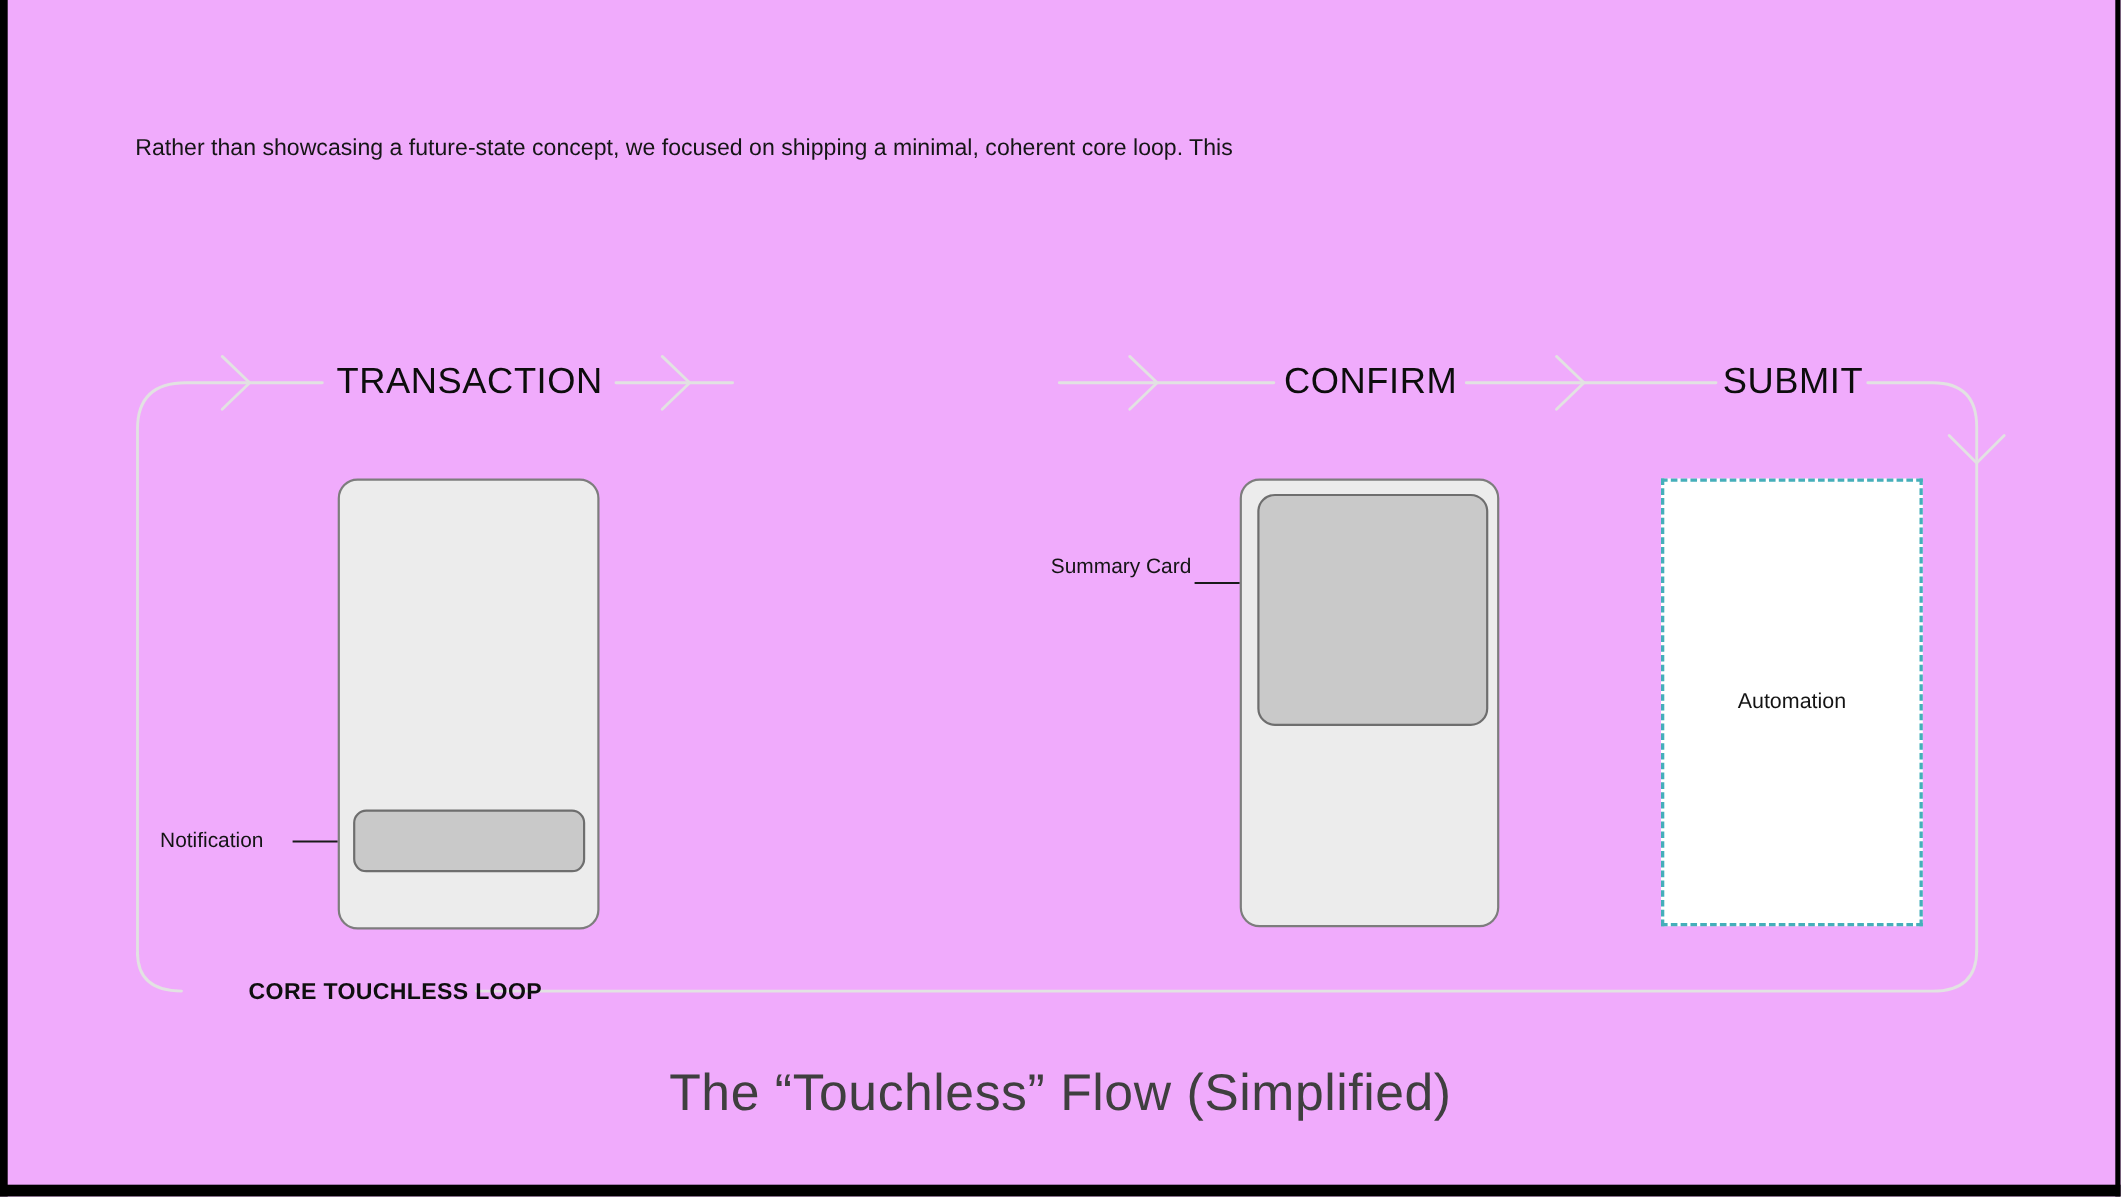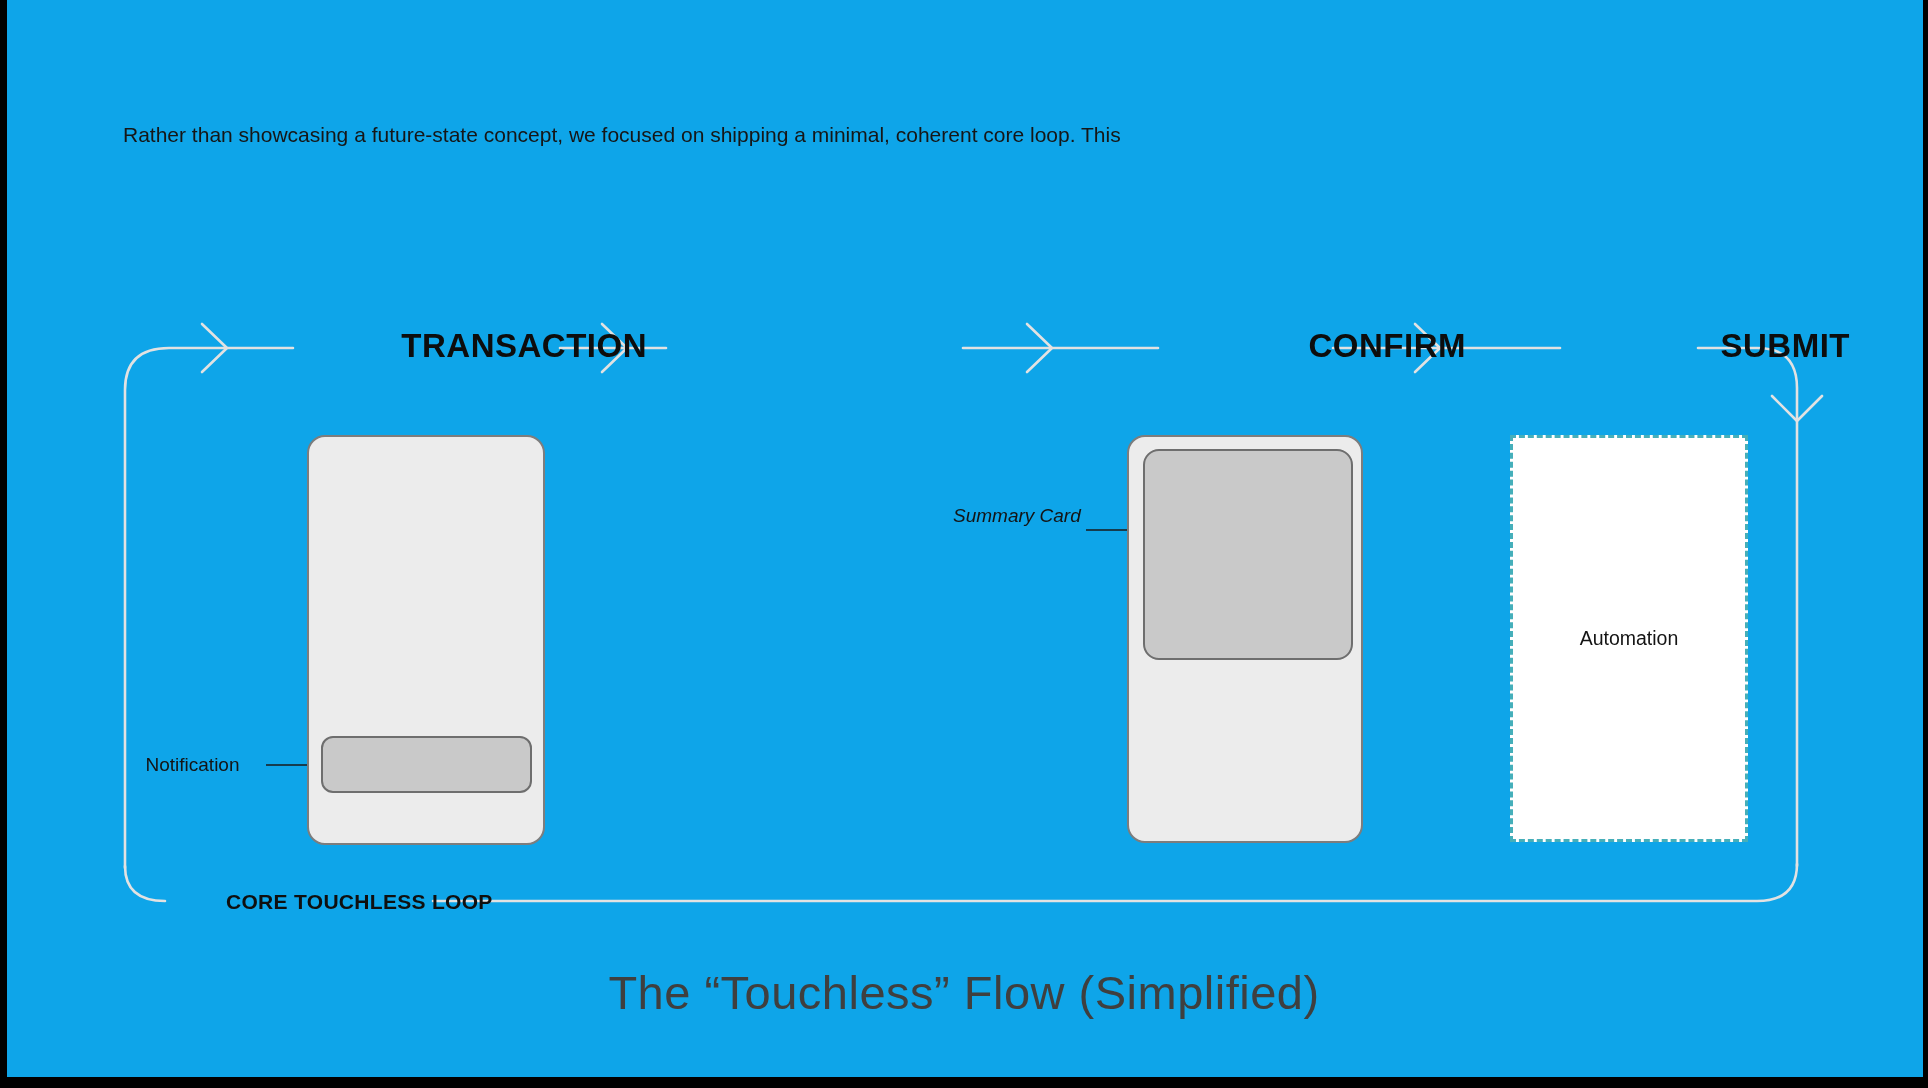--- a/index.html
+++ b/index.html
@@ -1,35 +1,35 @@
 <!DOCTYPE html>
 <html style="--accent-teal: #45AFBA; --loop-gray: #E2E2E2; --phone-fill: #ECECEC; --phone-border: #7D7D7D; --card-fill: #C9C9C9; --card-border: #6E6E6E; --title-gray: #3F3F3F; --edge-black: #000000;"><head>
 <meta charset="utf-8">
 <style>
   html,body{margin:0;padding:0;background:#ffffff;}
   .page{
-    position:relative;width:1928px;height:1088px;background:#0ea5e9;overflow:hidden;
+    position:relative;width:1928px;height:1088px;background:#f0abfc;overflow:hidden;
     font-family:"Liberation Sans", sans-serif;color:#131313;
   }
   
   .edge{position:absolute;background:var(--edge-black,#000);}
   .edge-left{left:0;top:0;width:7px;height:1088px;}
   .edge-right{right:0;top:0;width:5px;height:1088px;}
   .edge-bottom{left:0;bottom:0;width:1928px;height:11px;}
 
   .intro{position:absolute;left:123px;top:119px;font-size:21px;line-height:31px;color:#161616;}
   .intro-line{white-space:nowrap;}
 
   svg.flow-lines{position:absolute;left:0;top:0;}
   .loop{fill:none;stroke:var(--loop-gray,#e2e2e2);stroke-width:2.6;stroke-linecap:round;stroke-linejoin:round;}
   .annot{fill:none;stroke:#1a1a1a;stroke-width:1.6;}
 
   .stage-label{
-    position:absolute;top:327px;width:440px;text-align:right;
-    font-size:33px;font-weight:700;letter-spacing:0.5px;color:#0d0d0d;white-space:nowrap;
+    position:absolute;top:327px;width:440px;text-align:center;
+    font-size:33px;font-weight:400;letter-spacing:0.5px;color:#0d0d0d;white-space:nowrap;
   }
   .stage-0{left:207px;} .stage-1{left:596px;} .stage-2{left:1026px;} .stage-3{left:1410px;}
 
   .phone{
     position:absolute;top:435px;box-sizing:border-box;border-radius:18px;
     background:var(--phone-fill,#ececec);border:2px solid var(--phone-border,#7d7d7d);
   }
   .phone-1{left:307px;width:238px;height:410px;}
   .phone-3{left:1127px;width:236px;height:408px;}
   .inner-card{
@@ -45,21 +45,21 @@
     display:flex;align-items:center;justify-content:center;background:#ffffff;
   }
   .box-2{left:698px;width:237px;height:405px;}
   .box-4{left:1510px;width:238px;height:407px;}
   .dashed-box .box-text{
     width:200px;text-align:center;font-size:19.5px;line-height:25px;color:#141414;
   }
 
   .annot-label{position:absolute;font-size:19px;line-height:23px;color:#141414;}
   .notification-label{left:120px;top:753px;width:145px;text-align:center;white-space:nowrap;}
-  .summary-card-label{left:953px;top:504px;width:130px;text-align:left;font-style:italic;}
+  .summary-card-label{left:953px;top:504px;width:130px;text-align:right;}
 
   .core-loop-label{
     position:absolute;left:180px;top:890px;font-size:21px;font-weight:700;
     letter-spacing:0.3px;color:#0f0f0f;white-space:nowrap;margin-left:46px;
   }
   .diagram-title{
     position:absolute;left:0;top:965px;width:1928px;text-align:center;
     font-size:47px;font-weight:300;letter-spacing:0.5px;color:var(--title-gray,#3f3f3f);
     white-space:nowrap;
   }

